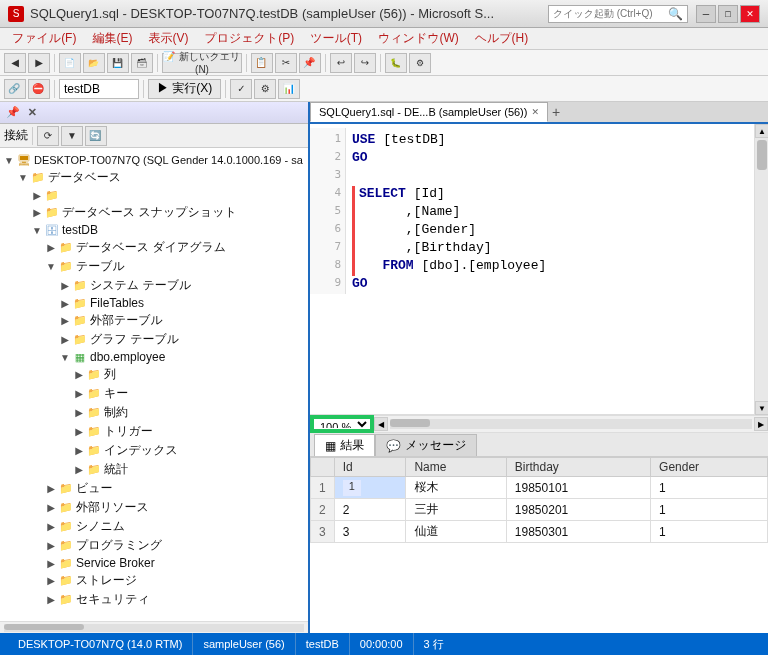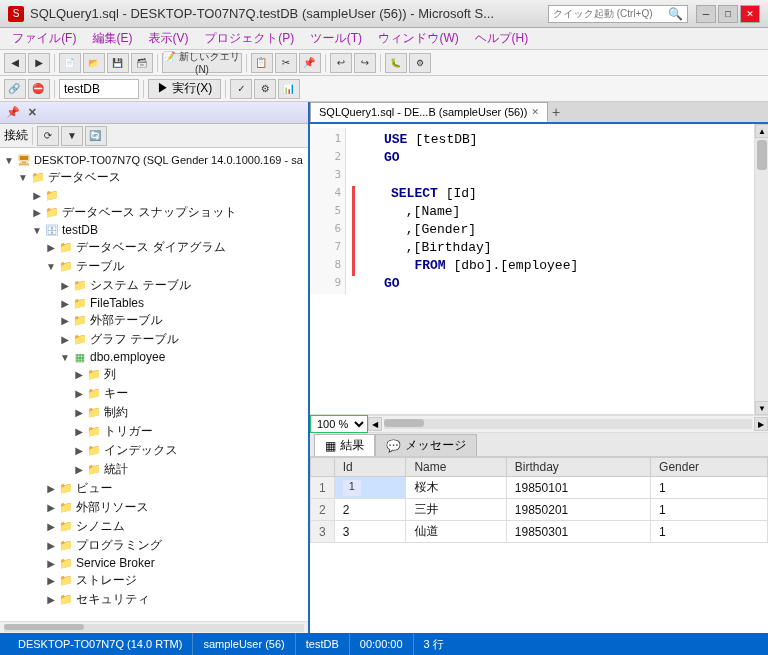--- a/index.html
+++ b/index.html
@@ -28,21 +28,21 @@
 
     
     .menu-bar {
       background: #f0f0f0;
       height: 22px;
       display: flex;
       align-items: center;
       padding: 0 4px;
       border-bottom: 1px solid #ccc;
     }
-    .menu-item { padding: 2px 8px; font-size: 12px; cursor: pointer; color: #a21caf; }
+    .menu-item { padding: 2px 8px; font-size: 12px; cursor: pointer; color: #b91c1c; }
 
     
     .toolbar {
       background: #f5f5f5;
       height: 26px;
       display: flex;
       align-items: center;
       padding: 0 4px;
       border-bottom: 1px solid #ccc;
       gap: 2px;
@@ -167,31 +167,31 @@
       flex: 1;
       background: white;
       font-family: 'Consolas', 'Courier New', monospace;
       font-size: 13px;
       padding: 4px 0;
       overflow-y: auto;
       border-bottom: 1px solid #ddd;
       position: relative;
       min-height: 180px;
     }
-    .kw { color: #00008b; font-weight: bold; margin-left: 32px; }
+    .kw { color: #00008b; font-weight: bold; }
 
     
     .results-panel {
       height: 200px;
       display: flex;
       flex-direction: column;
       background: white;
     }
     .zoom-select {
-      font-size: 11px; background: white; border: 1px solid #22c55e;
+      font-size: 11px; background: white; border: 4px solid #22c55e;
       padding: 1px 2px; height: 18px;
     }
     .results-tabs {
       display: flex;
       background: #e8e8e8;
       border-bottom: 1px solid #ccc;
       height: 24px;
       align-items: flex-end;
       padding: 0 4px;
     }

